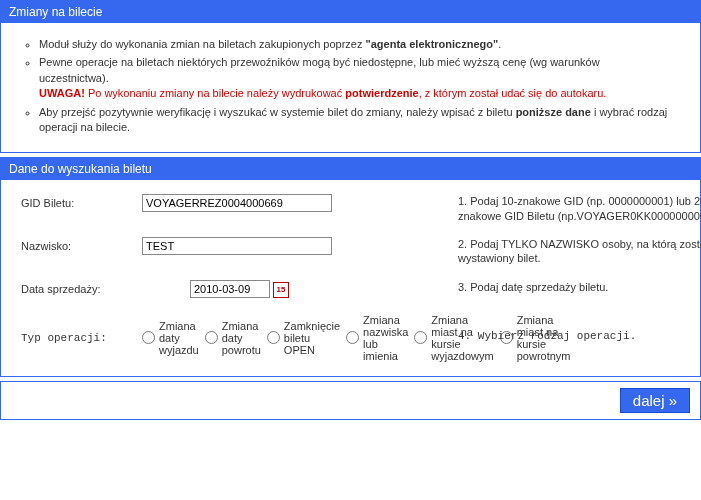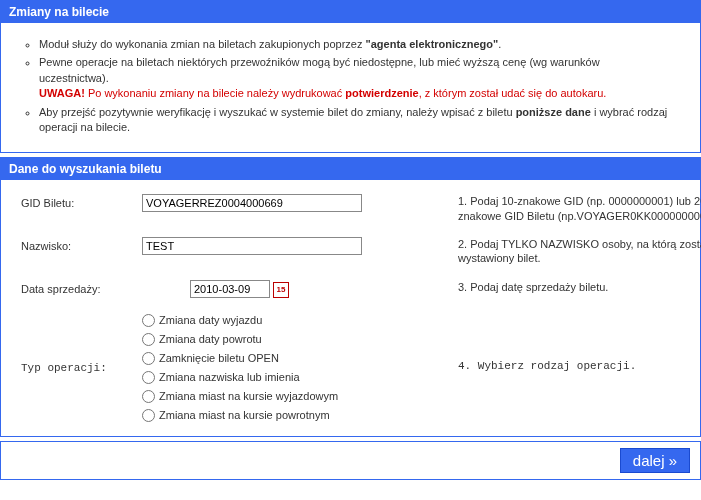--- a/index.html
+++ b/index.html
@@ -11,21 +11,21 @@
       background: #fff;
       width: 701px;
     }
     .panel {
       border: 1px solid #3568ef;
       margin-bottom: 4px;
     }
     .panel-header {
       background: #3568ef;
       color: #fff;
-      font-weight: bold;
+      font-weight: normal;
       padding: 4px 8px;
       font-size: 12px;
     }
     .panel-body {
       padding: 14px 28px 14px 20px;
       color: #333;
     }
     ul.info-list {
       margin: 0;
       padding-left: 18px;
@@ -44,21 +44,21 @@
       column-gap: 16px;
       row-gap: 14px;
       align-items: start;
     }
     .search-grid .label {
       text-align: left;
       padding-top: 3px;
       color: #333;
     }
     .search-grid .field input[type="text"] {
-      width: 220px;
+      width: 190px;
       font-family: Verdana, Arial, sans-serif;
       font-size: 11px;
       padding: 2px 3px;
       border: 1px solid #888;
     }
     .search-grid .field.date-field input[type="text"] {
       width: 80px;
       margin-left: 48px;
     }
     .cal-icon {
@@ -79,21 +79,21 @@
     }
     .cal-icon::before {
       content: "15";
     }
     .hint {
       color: #333;
       line-height: 1.3;
     }
     .radio-group {
       display: flex;
-      flex-direction: column;
+      flex-direction: row;
       gap: 6px;
       padding-top: 2px;
     }
     .radio-row {
       display: flex;
       align-items: center;
       gap: 4px;
     }
     .radio-row input[type="radio"] {
       margin: 0;

